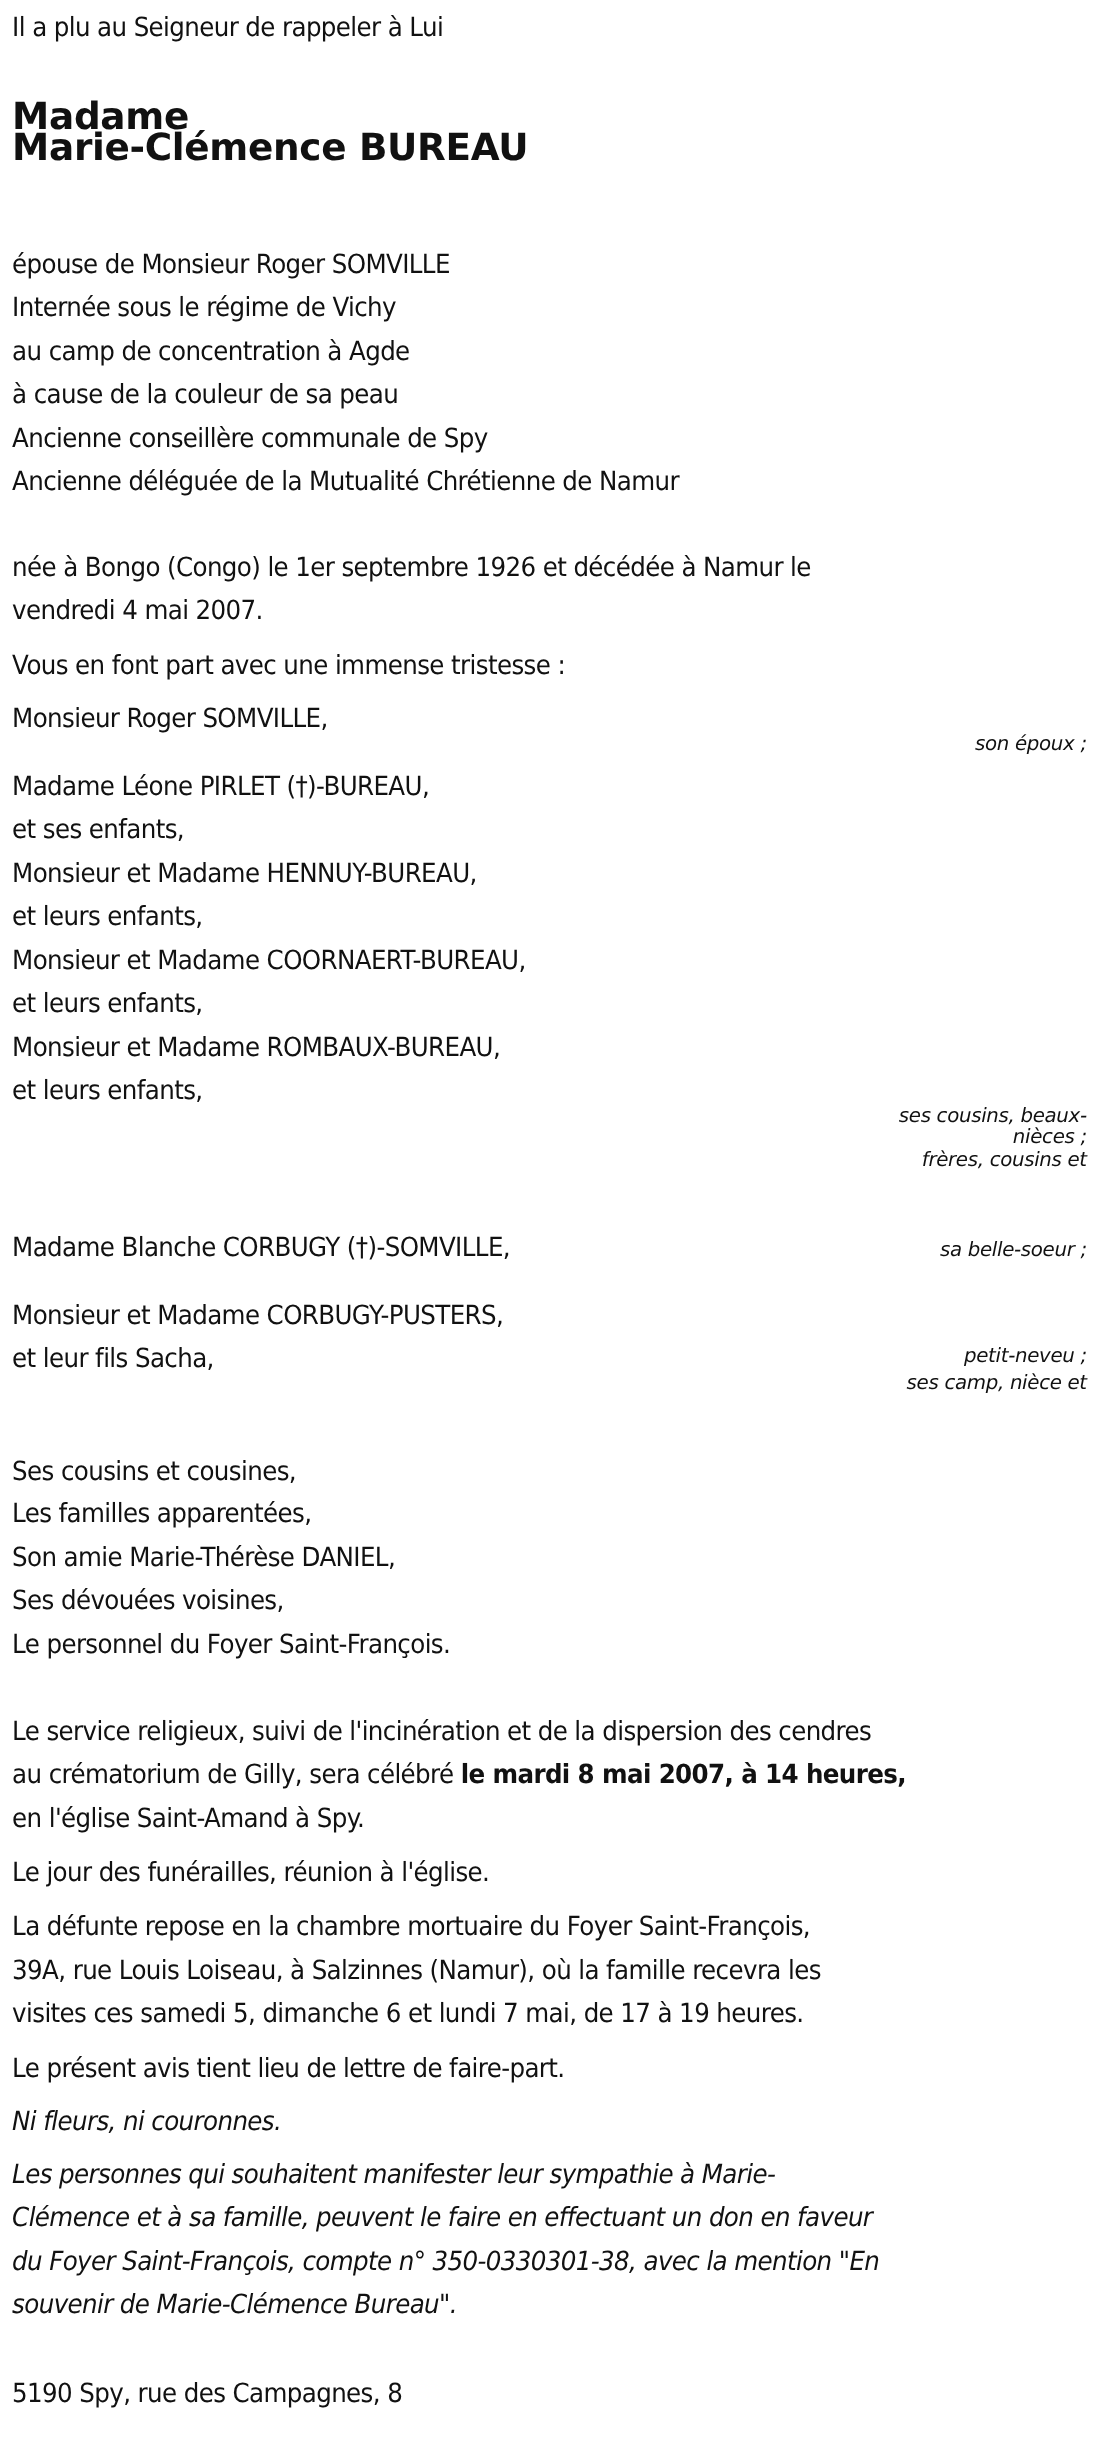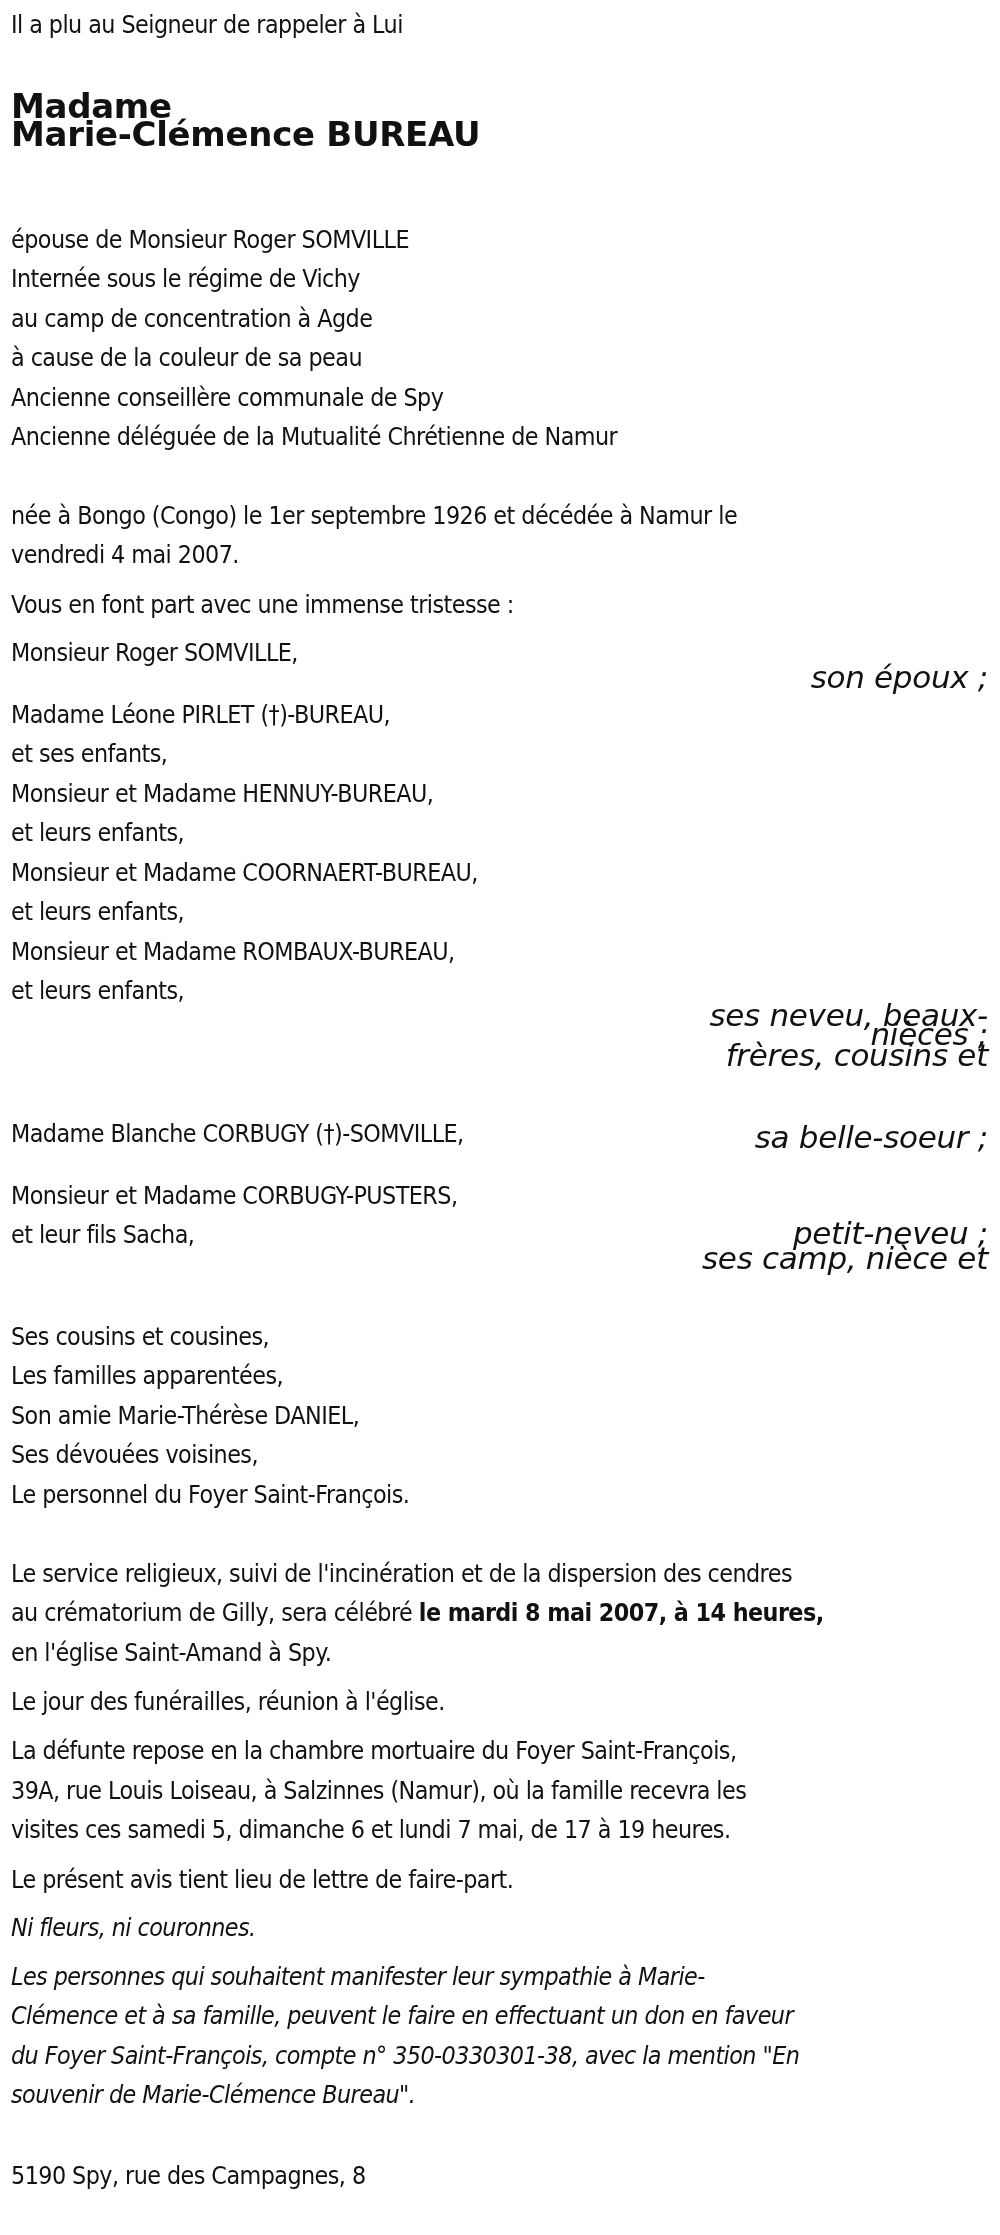--- a/index.html
+++ b/index.html
@@ -1,21 +1,21 @@
 <!DOCTYPE html>
 <html><head>
 <meta charset="utf-8">
 <style>
   html, body { margin: 0; padding: 0; background: #ffffff; }
   body { width: 1000px; height: 2235px; position: relative; overflow: hidden;
          font-family: "DejaVu Sans", sans-serif; color: #111111; }
   .ln { position: absolute; left: 11px; font-size: 24px; line-height: 30px; white-space: nowrap;
         letter-spacing: -0.6px; transform-origin: left center; transform: scaleX(0.93); }
   .title { position: absolute; left: 11px; font-size: 34px; line-height: 42px; font-weight: bold; white-space: nowrap; letter-spacing: -0.3px; }
-  .rt { position: absolute; right: 12px; font-size: 31px; line-height: 30px; font-style: italic; white-space: nowrap;
+  .rt { position: absolute; right: 12px; font-size: 18px; line-height: 30px; font-style: italic; white-space: nowrap;
         text-align: right; letter-spacing: -0.3px; }
   .it { font-style: italic; }
   .b { font-weight: bold; }
 </style>
 </head>
 <body>
 
 <div>
   <div class="ln" style="top:10px">Il a plu au Seigneur de rappeler à Lui</div>
 
@@ -42,21 +42,21 @@
   <div>
     <div class="ln" style="top:700px">Madame Léone PIRLET (†)-BUREAU,</div>
     <div class="ln" style="top:739px">et ses enfants,</div>
     <div class="ln" style="top:779px">Monsieur et Madame HENNUY-BUREAU,</div>
     <div class="ln" style="top:818px">et leurs enfants,</div>
     <div class="ln" style="top:858px">Monsieur et Madame COORNAERT-BUREAU,</div>
     <div class="ln" style="top:897px">et leurs enfants,</div>
     <div class="ln" style="top:937px">Monsieur et Madame ROMBAUX-BUREAU,</div>
     <div class="ln" style="top:976px">et leurs enfants,</div>
   </div>
-  <div class="rt" style="top:1000px">ses neveu, beaux-</div>
+  <div class="rt" style="top:1000px">ses cousins, beaux-</div>
   <div class="rt" style="top:1040px">frères, cousins et</div>
   <div class="rt" style="top:1019px">nièces ;</div>
 
   <div class="ln" style="top:1119px">Madame Blanche CORBUGY (†)-SOMVILLE,</div>
   <div class="rt" style="top:1122px">sa belle-soeur ;</div>
 
   <div class="ln" style="top:1181px">Monsieur et Madame CORBUGY-PUSTERS,</div>
   <div class="ln" style="top:1220px">et leur fils Sacha,</div>
   <div class="rt" style="top:1243px">ses camp, nièce et</div>
   <div class="rt" style="top:1218px">petit-neveu ;</div>

